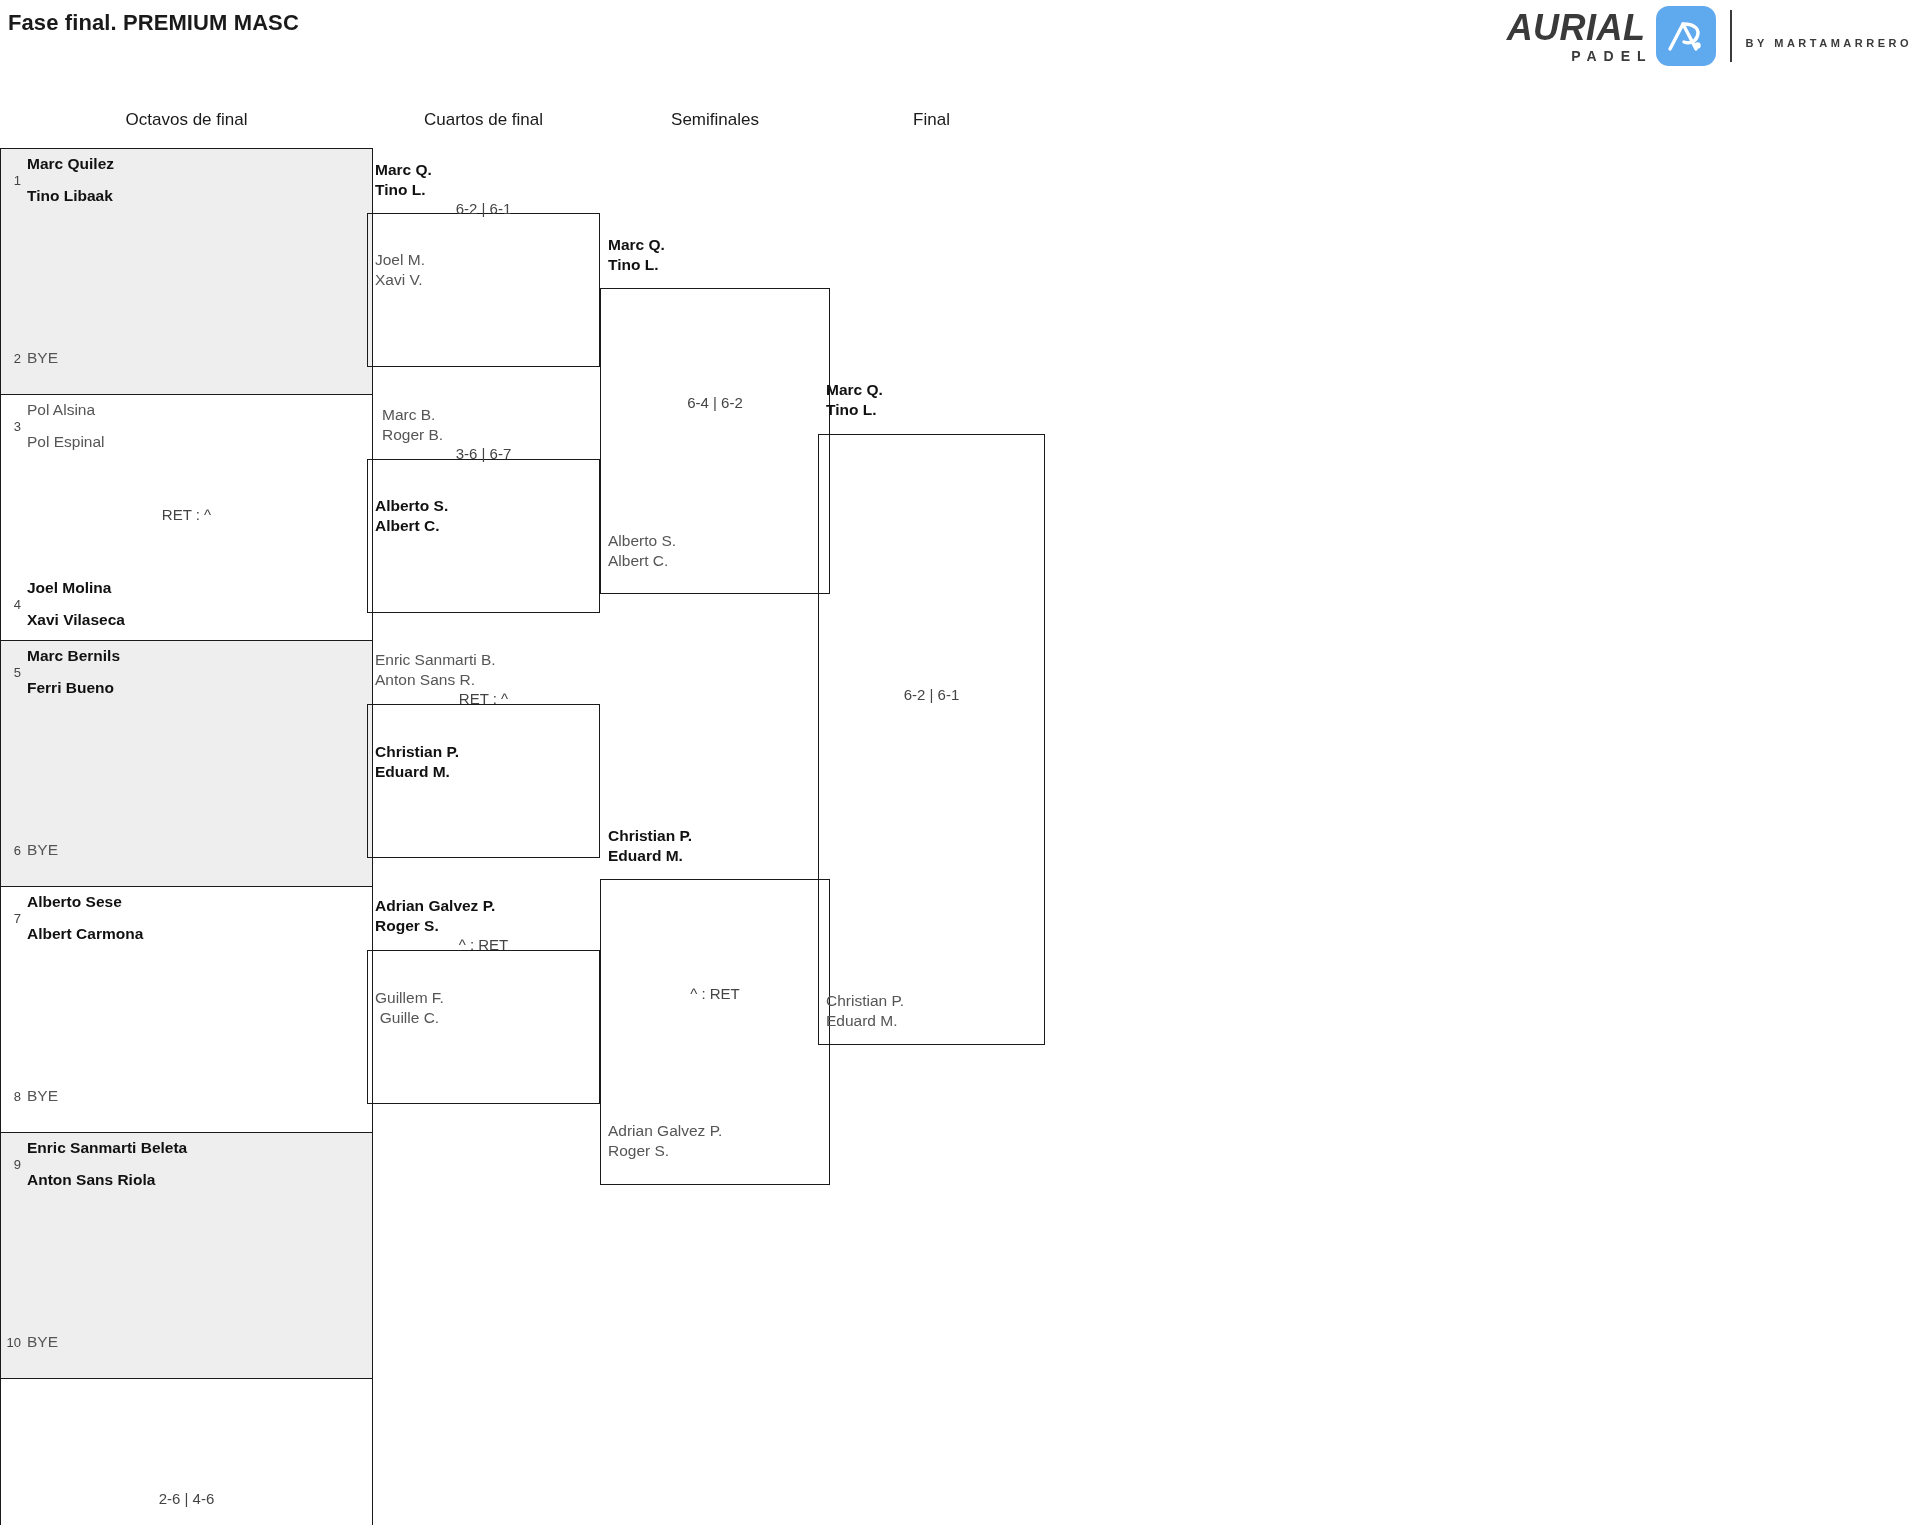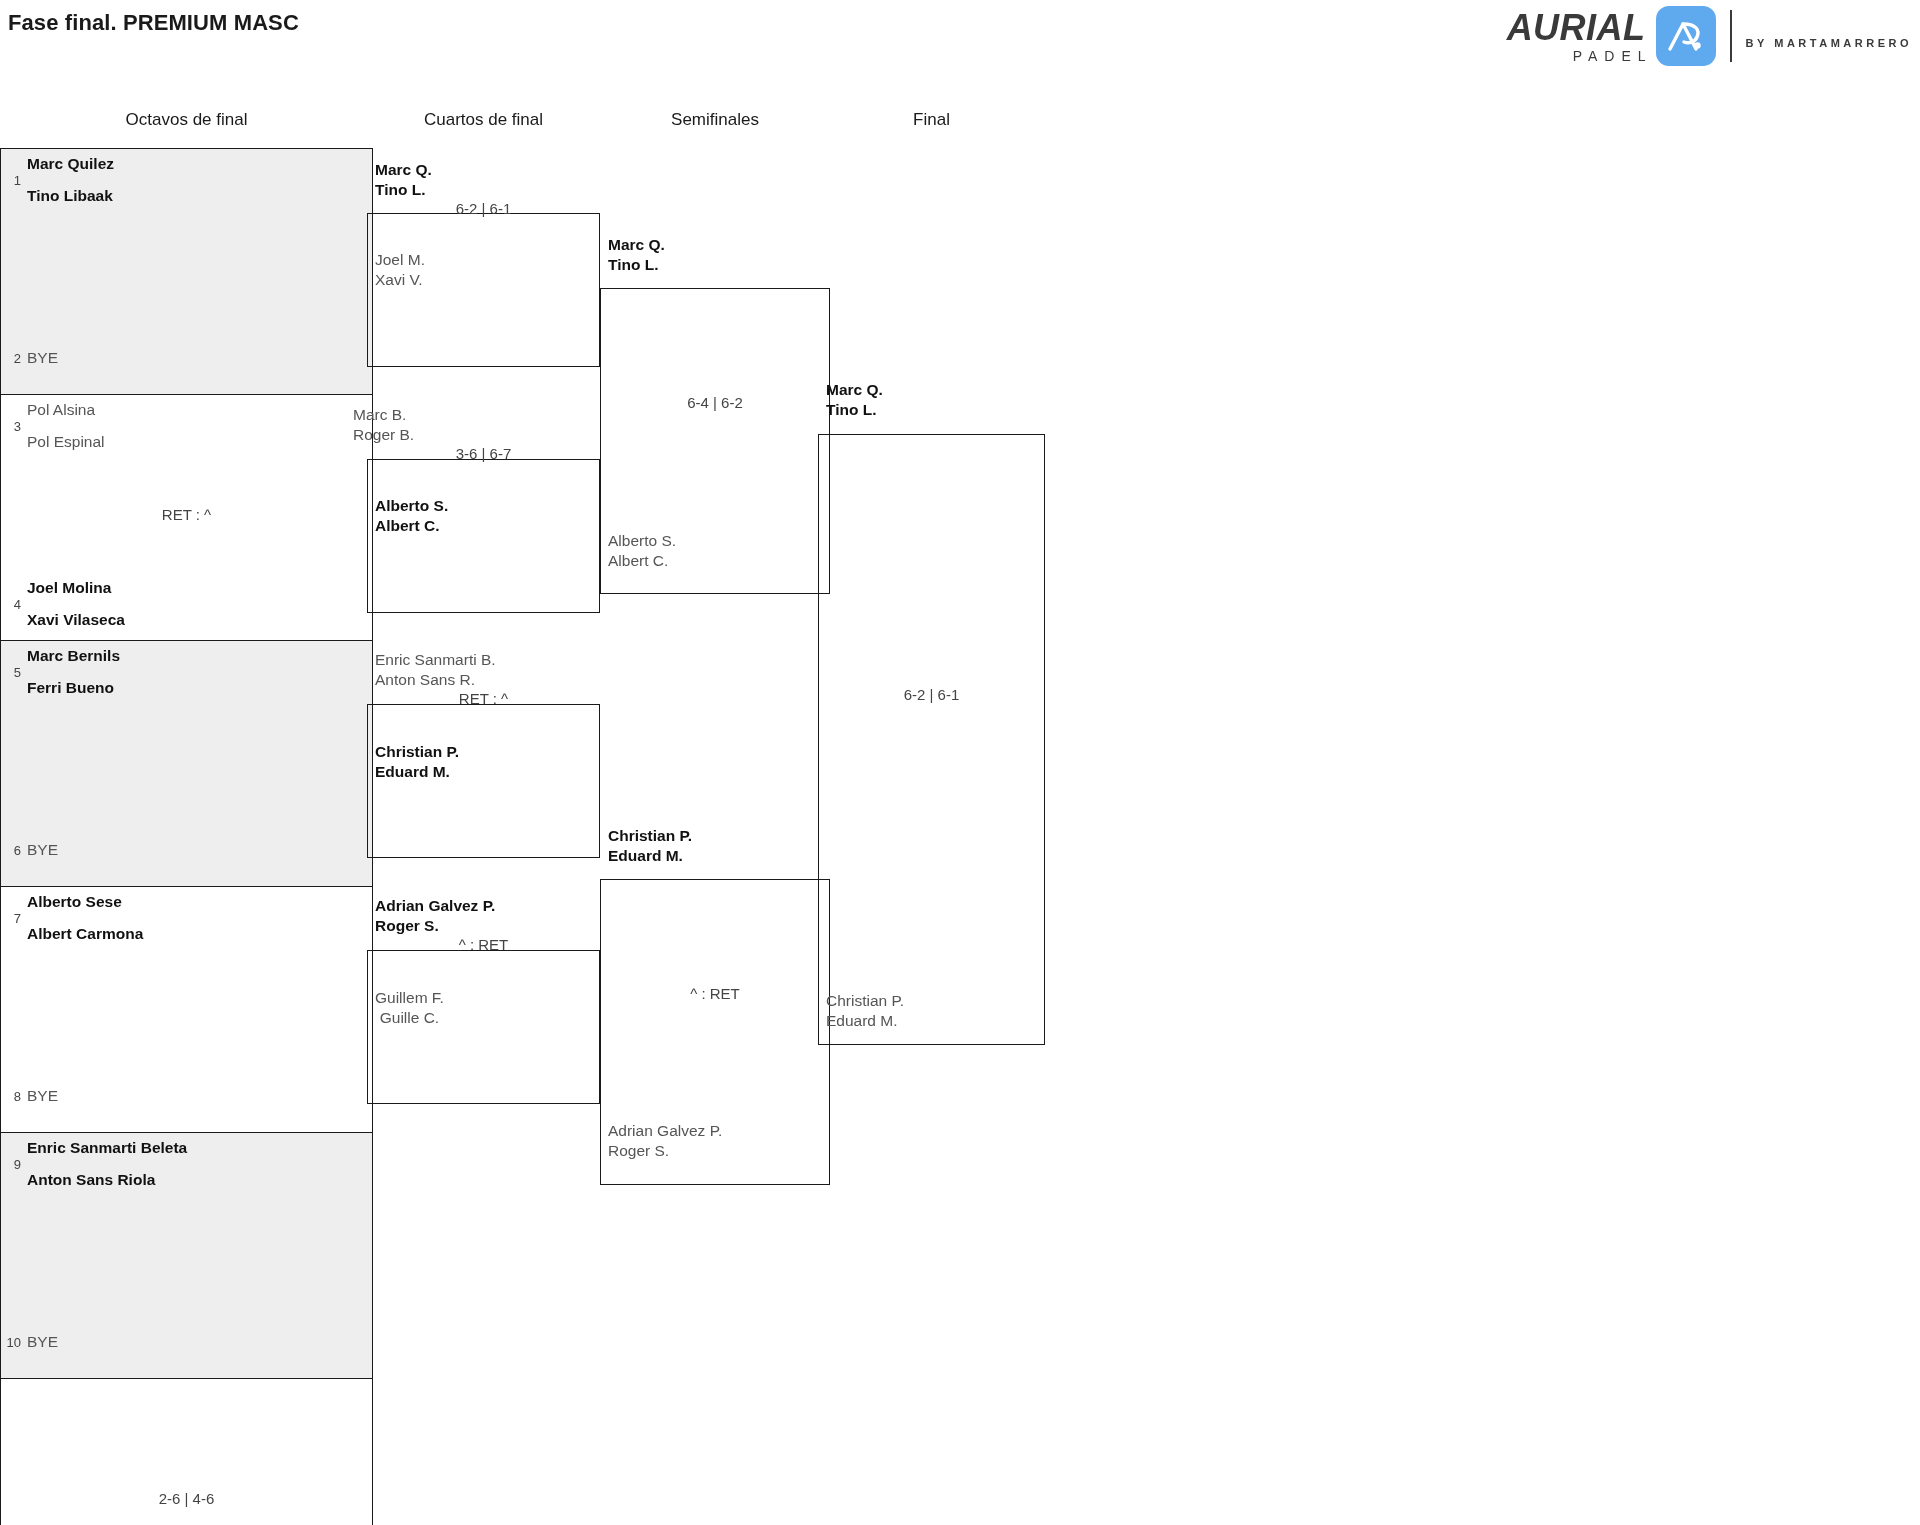--- a/index.html
+++ b/index.html
@@ -8,21 +8,21 @@
        -webkit-font-smoothing:antialiased;}
 
   
   #title{position:absolute;left:8px;top:8px;font-size:22px;font-weight:700;
          color:#1a1a1a;line-height:1.32;letter-spacing:.1px;}
   #title div{white-space:nowrap;}
 
   #logo{position:absolute;right:8px;top:6px;display:flex;align-items:center;gap:10px;}
   #logo-wordmark{display:flex;flex-direction:column;align-items:flex-end;line-height:1;}
   #logo-aurial{font-size:36px;font-weight:800;font-style:italic;color:#3a3a3a;letter-spacing:.5px;}
-  #logo-padel{font-size:14px;font-weight:400;color:#3a3a3a;letter-spacing:7px;margin-top:3px;margin-right:-7px;}
+  #logo-padel{font-size:14px;font-weight:700;color:#3a3a3a;letter-spacing:7px;margin-top:3px;margin-right:-7px;}
   #logo-badge{width:60px;height:60px;border-radius:13px;background:#5fa9ef;
               display:flex;align-items:center;justify-content:center;}
   #logo-div{width:2px;height:52px;background:#3a3a3a;margin:0 4px;}
   #logo-by{display:flex;flex-direction:row;justify-content:center;line-height:1.5;
            font-size:11px;font-weight:700;color:#3a3a3a;letter-spacing:3.5px;margin-top:15px;}
 
   
   .round-head{position:absolute;top:110px;font-size:17px;color:#1a1a1a;
               text-align:center;white-space:nowrap;}
 
@@ -174,21 +174,21 @@
   <span>Marc Q.</span>
     <span>Tino L.</span>
   </div>
 <div class="mbox" style="left:367px;top:213px;width:233px;height:154px;"></div>
 <div class="mscore" style="left:367px;top:200px;width:233px;">6-2 | 6-1</div>
 <div class="ent lose" style="left:375px;top:250px;">
   <span>Joel M.</span>
     <span>Xavi V.</span>
   </div>
 
-<div class="ent lose" style="left:353px;top:405px;">
+<div class="ent lose" style="left:382px;top:405px;">
   <span>Marc B.</span>
     <span>Roger B.</span>
   </div>
 <div class="mbox" style="left:367px;top:459px;width:233px;height:154px;"></div>
 <div class="mscore" style="left:367px;top:445px;width:233px;">3-6 | 6-7</div>
 <div class="ent win" style="left:375px;top:496px;">
   <span>Alberto S.</span>
     <span>Albert C.</span>
   </div>
 

